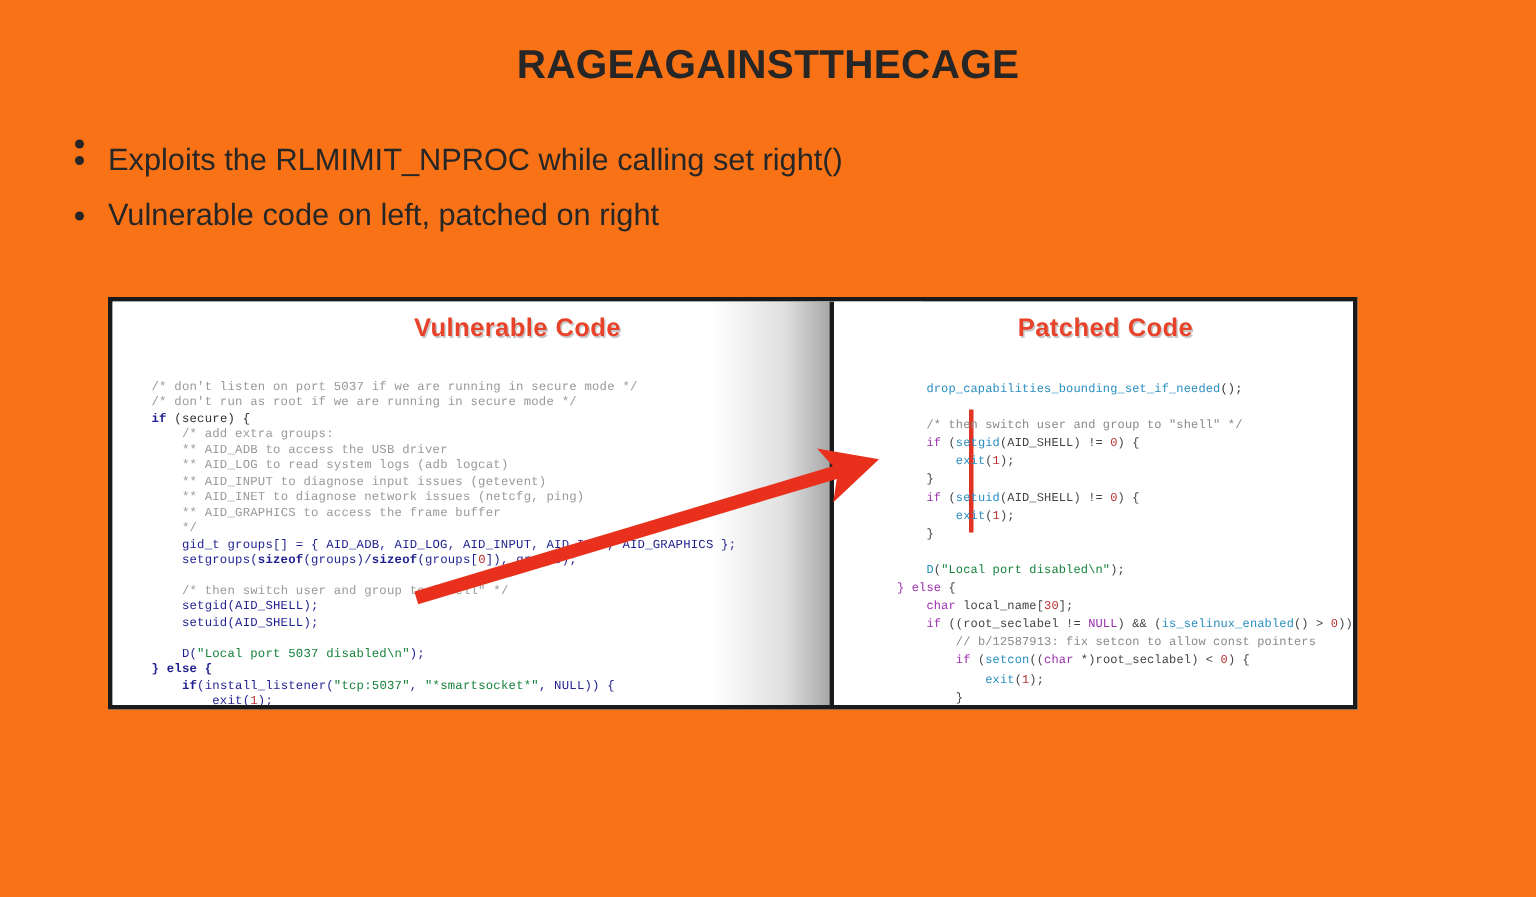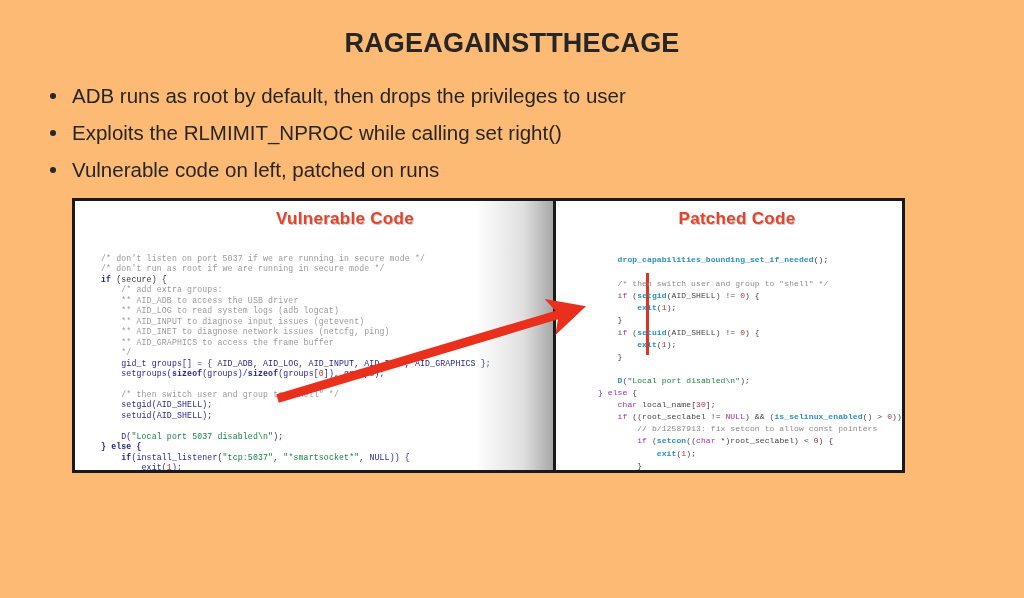--- a/index.html
+++ b/index.html
@@ -7,21 +7,21 @@
     margin: 0; padding: 0;
     width: 1024px; height: 598px;
     background: #ffffff;
     font-family: "Liberation Sans", sans-serif;
     overflow: hidden;
   }
   .slide {
     position: relative;
     width: 1024px;
     height: 598px;
-    background: #fdba74;
+    background: #f97316;
   }
 
   
   .slide-title {
     position: absolute;
     top: 28px;
     left: 0;
     width: 1024px;
     text-align: center;
     font-size: 27px;
@@ -139,21 +139,21 @@
     font-size: 8px;
     line-height: 12.1px;
     color: #444444;
     letter-spacing: 0.1px;
   }
   .code-left .ln, .code-right .ln { display: block; }
 
   
   .kw   { color: #1f1f8f; font-weight: bold; }
   .kw2  { color: #9b2fae; }
-  .fn   { color: #2a8fc0; font-weight: bold; }
+  .fn   { color: #2a8fc0; }
   .str  { color: #17823c; }
   .num  { color: #b8312f; }
   .cmt  { color: #9a9a9a; }
   .cmt2 { color: #8a8a8a; }
   .pun  { color: #333333; }
 
   
   .marker-bar {
     position: absolute;
     left: 90px;
@@ -173,29 +173,28 @@
 </head>
 <body>
 
 <div class="slide">
 
   <div class="slide-title">RAGEAGAINSTTHECAGE</div>
 
   <ul class="bullets">
     <li>
       <span class="dot"></span>
-      <span>ADB runs as root by default, then drops the privileges to user</span>
     </li>
     <li>
       <span class="dot"></span>
       <span>Exploits the RLMIMIT_NPROC while calling set right()</span>
     </li>
     <li>
       <span class="dot"></span>
-      <span>Vulnerable code on left, patched on runs</span>
+      <span>Vulnerable code on left, patched on right</span>
     </li>
   </ul>
 
   <div class="code-figure">
     <div class="panes">
 
       <div class="pane pane-left">
         <div class="pane-header">Vulnerable Code</div>
         <pre class="code code-left"><span class="ln"><span class="cmt">/* don't listen on port 5037 if we are running in secure mode */</span></span><span class="ln"><span class="cmt">/* don't run as root if we are running in secure mode */</span></span><span class="ln"><span class="kw">if</span> <span class="pun">(secure) {</span></span><span class="ln">    <span class="cmt">/* add extra groups:</span></span><span class="ln">    <span class="cmt">** AID_ADB to access the USB driver</span></span><span class="ln">    <span class="cmt">** AID_LOG to read system logs (adb logcat)</span></span><span class="ln">    <span class="cmt">** AID_INPUT to diagnose input issues (getevent)</span></span><span class="ln">    <span class="cmt">** AID_INET to diagnose network issues (netcfg, ping)</span></span><span class="ln">    <span class="cmt">** AID_GRAPHICS to access the frame buffer</span></span><span class="ln">    <span class="cmt">*/</span></span><span class="ln">    gid_t groups[] = { AID_ADB, AID_LOG, AID_INPUT, AID_INET, AID_GRAPHICS };</span><span class="ln">    setgroups(<span class="kw">sizeof</span>(groups)/<span class="kw">sizeof</span>(groups[<span class="num">0</span>]), groups);</span><span class="ln"> </span><span class="ln">    <span class="cmt">/* then switch user and group to "shell" */</span></span><span class="ln">    setgid(AID_SHELL);</span><span class="ln">    setuid(AID_SHELL);</span><span class="ln"> </span><span class="ln">    D(<span class="str">"Local port 5037 disabled\n"</span>);</span><span class="ln"><span class="kw">} else {</span></span><span class="ln">    <span class="kw">if</span>(install_listener(<span class="str">"tcp:5037"</span>, <span class="str">"*smartsocket*"</span>, NULL)) {</span><span class="ln">        exit(<span class="num">1</span>);</span><span class="ln">    }</span></pre>
       </div>

